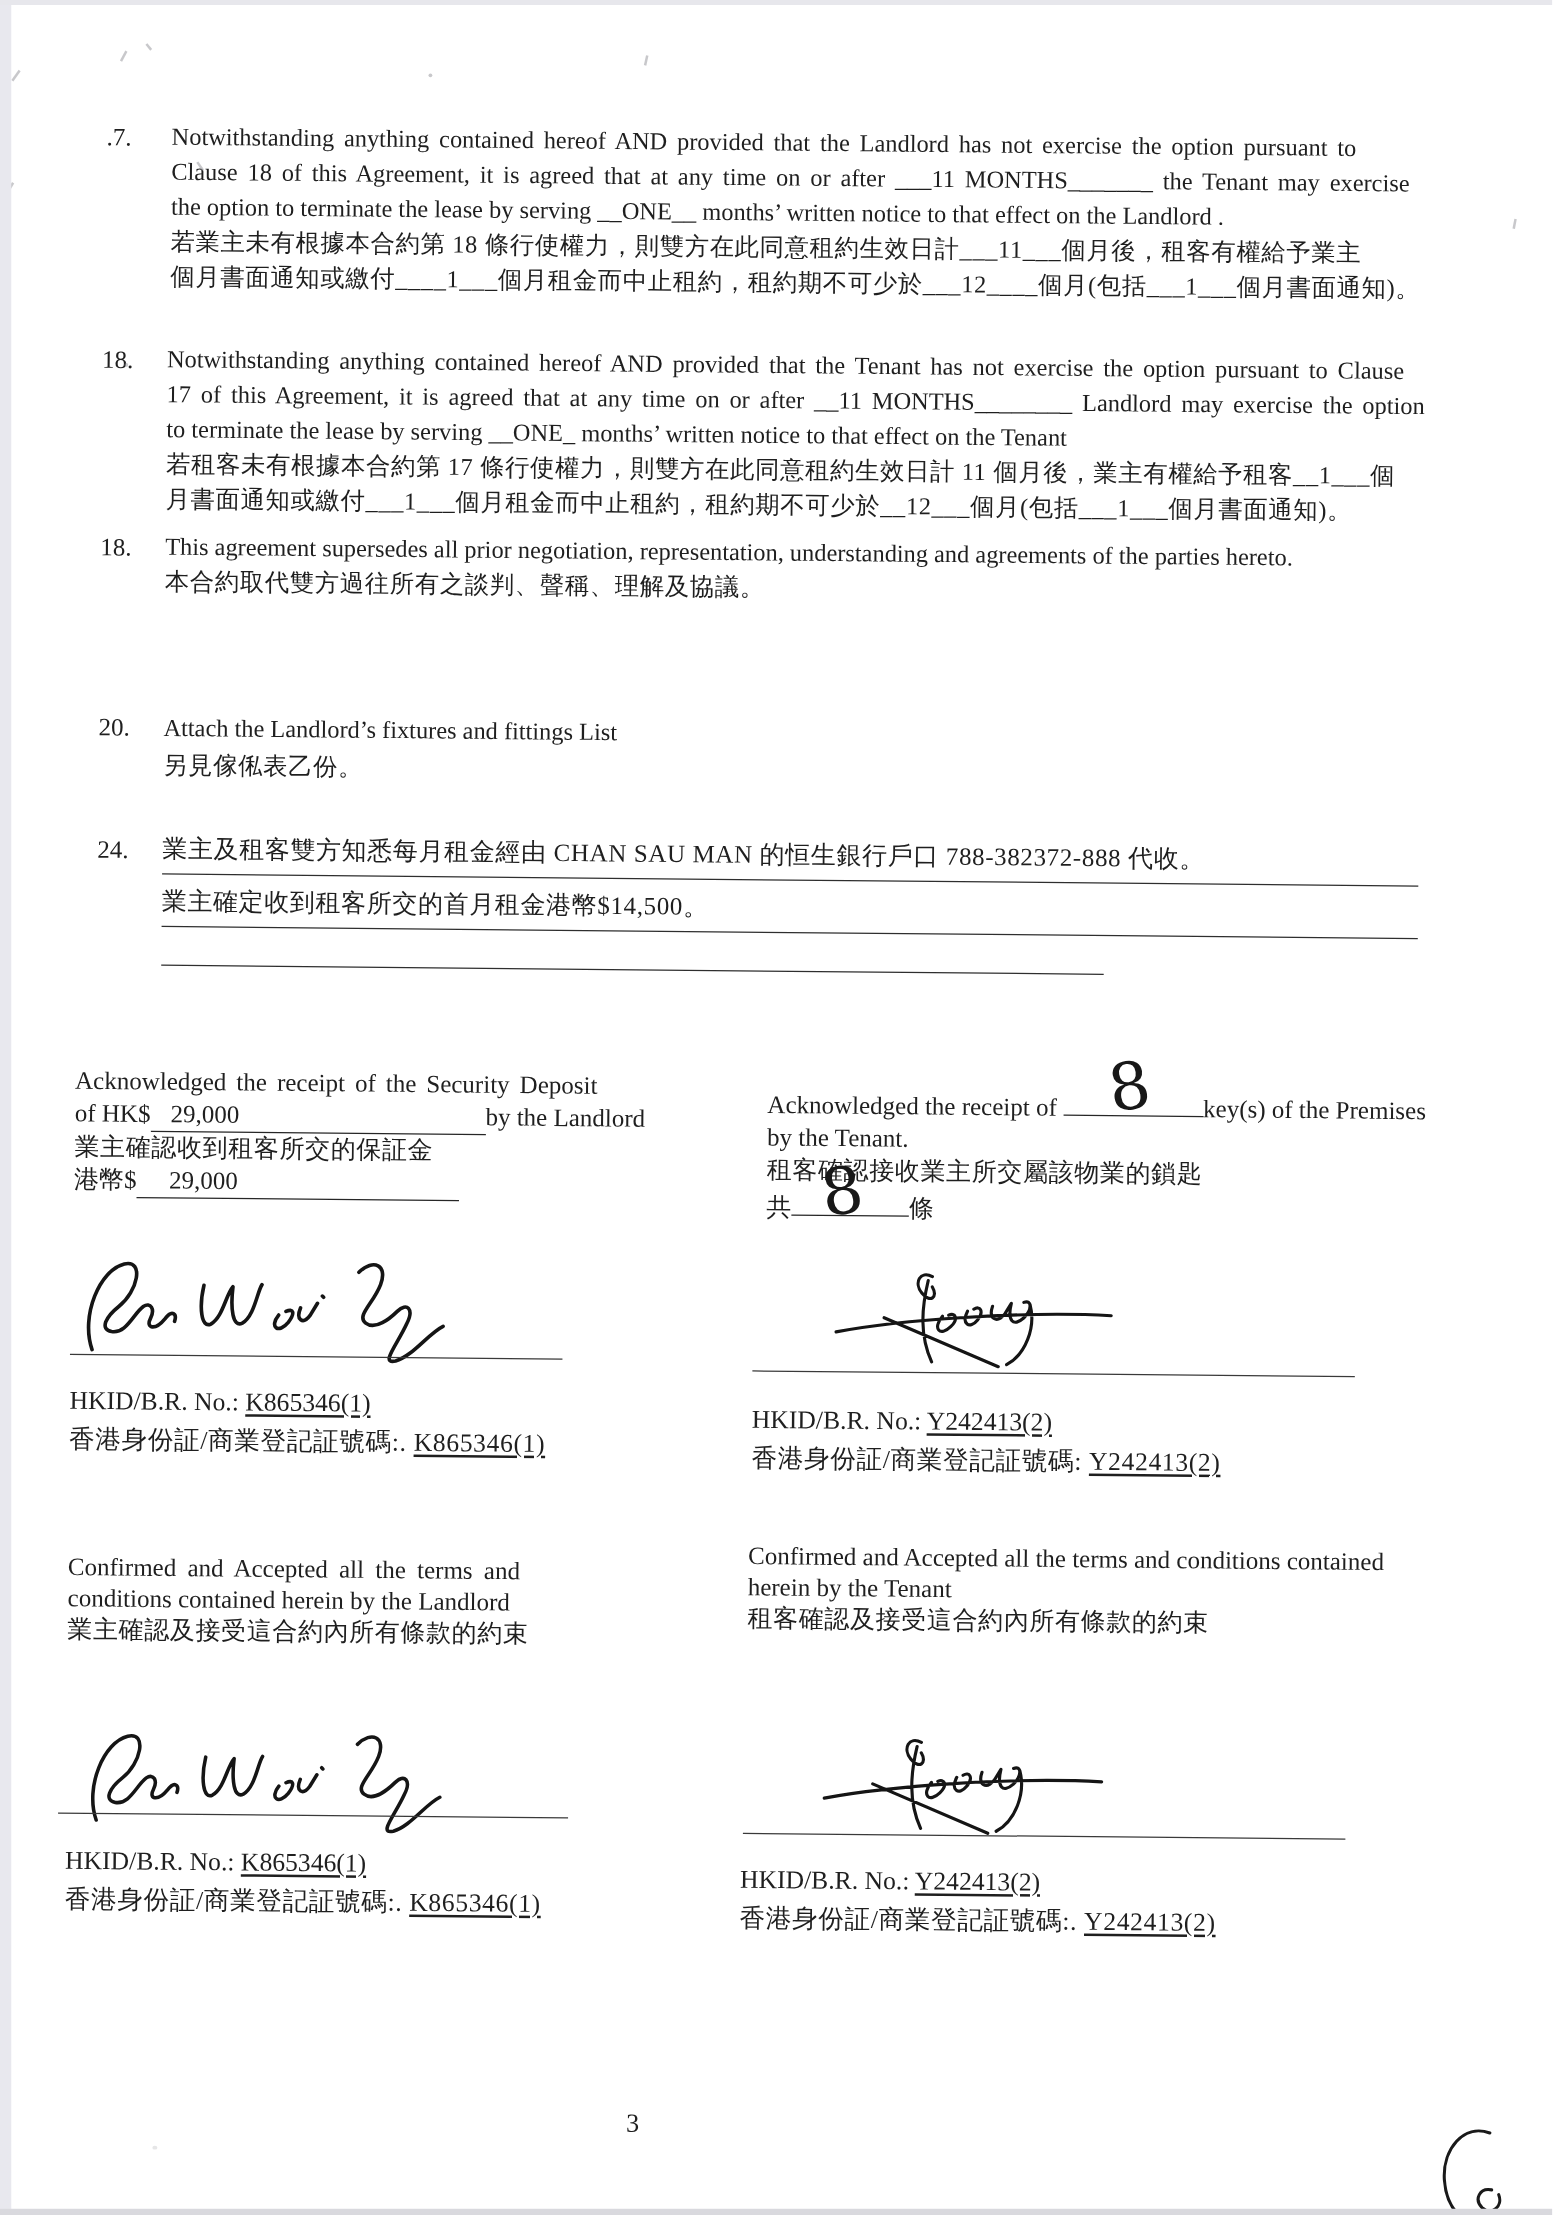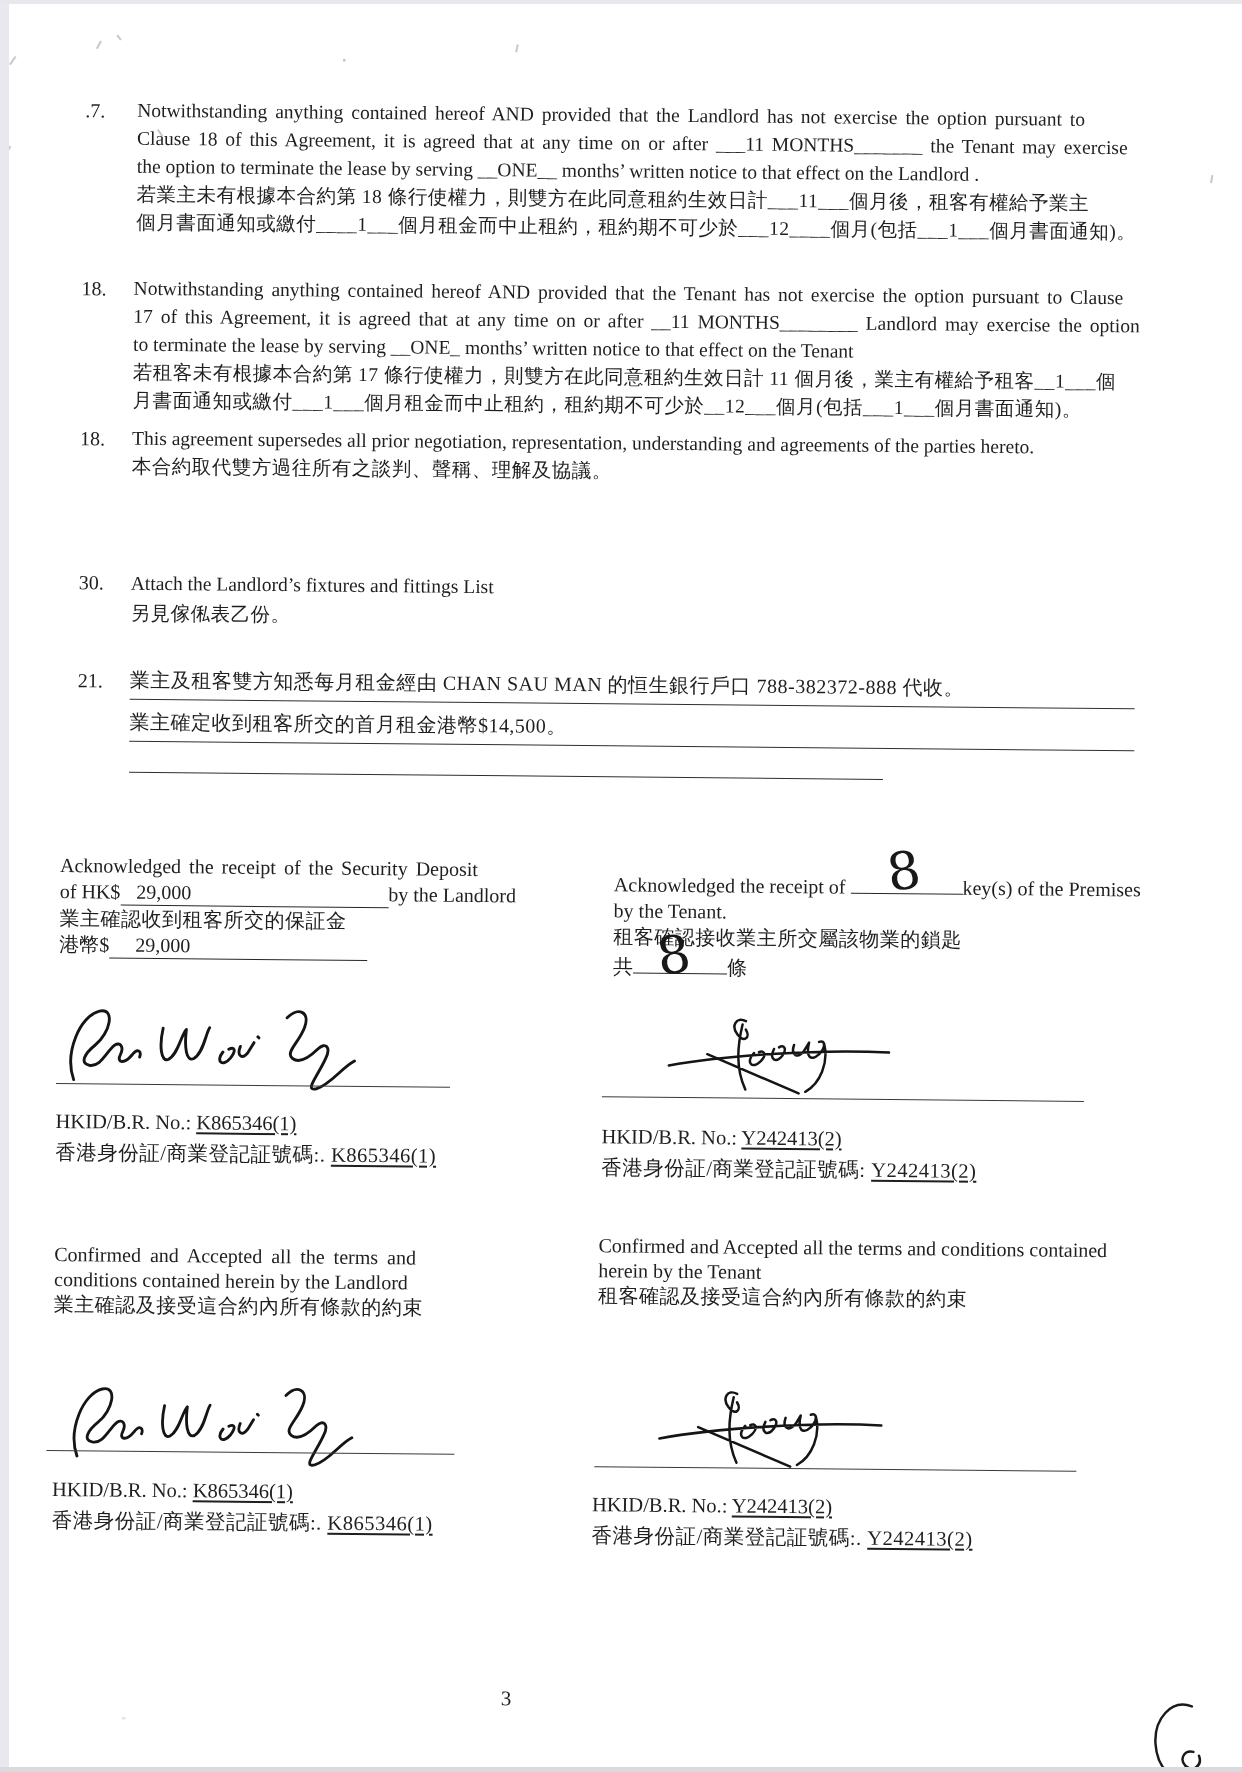--- a/index.html
+++ b/index.html
@@ -72,29 +72,29 @@
 
     <div class="clause" style="left:84px;top:424px;">
       <div class="cnum">18.</div>
       <div class="ctext">
         <div class="cline">This agreement supersedes all prior negotiation, representation, understanding and agreements of the parties hereto.</div>
         <div class="cline cjk">本合約取代雙方過往所有之談判、聲稱、理解及協議。</div>
       </div>
     </div>
 
     <div class="clause lh30" style="left:84px;top:568px;">
-      <div class="cnum">30.</div>
+      <div class="cnum">20.</div>
       <div class="ctext">
         <div class="cline">Attach the Landlord’s fixtures and fittings List</div>
         <div class="cline cjk">另見傢俬表乙份。</div>
       </div>
     </div>
 
     <div class="clause" style="left:84px;top:666px;">
-      <div class="cnum">21.</div>
+      <div class="cnum">24.</div>
       <div class="ctext">
         <div class="ul-line cjk">業主及租客雙方知悉每月租金經由 CHAN SAU MAN 的恒生銀行戶口 788-382372-888 代收。</div>
         <div class="ul-line cjk">業主確定收到租客所交的首月租金港幣$14,500。</div>
         <div class="blank-rule"></div>
       </div>
     </div>
 
     <div class="ack" style="left:68px;top:852px;">
       <div class="row ws">Acknowledged the receipt of the Security Deposit</div>
       <div class="row"><span>of HK$</span><span class="fill v-deposit">29,000</span><span>by the Landlord</span></div>

